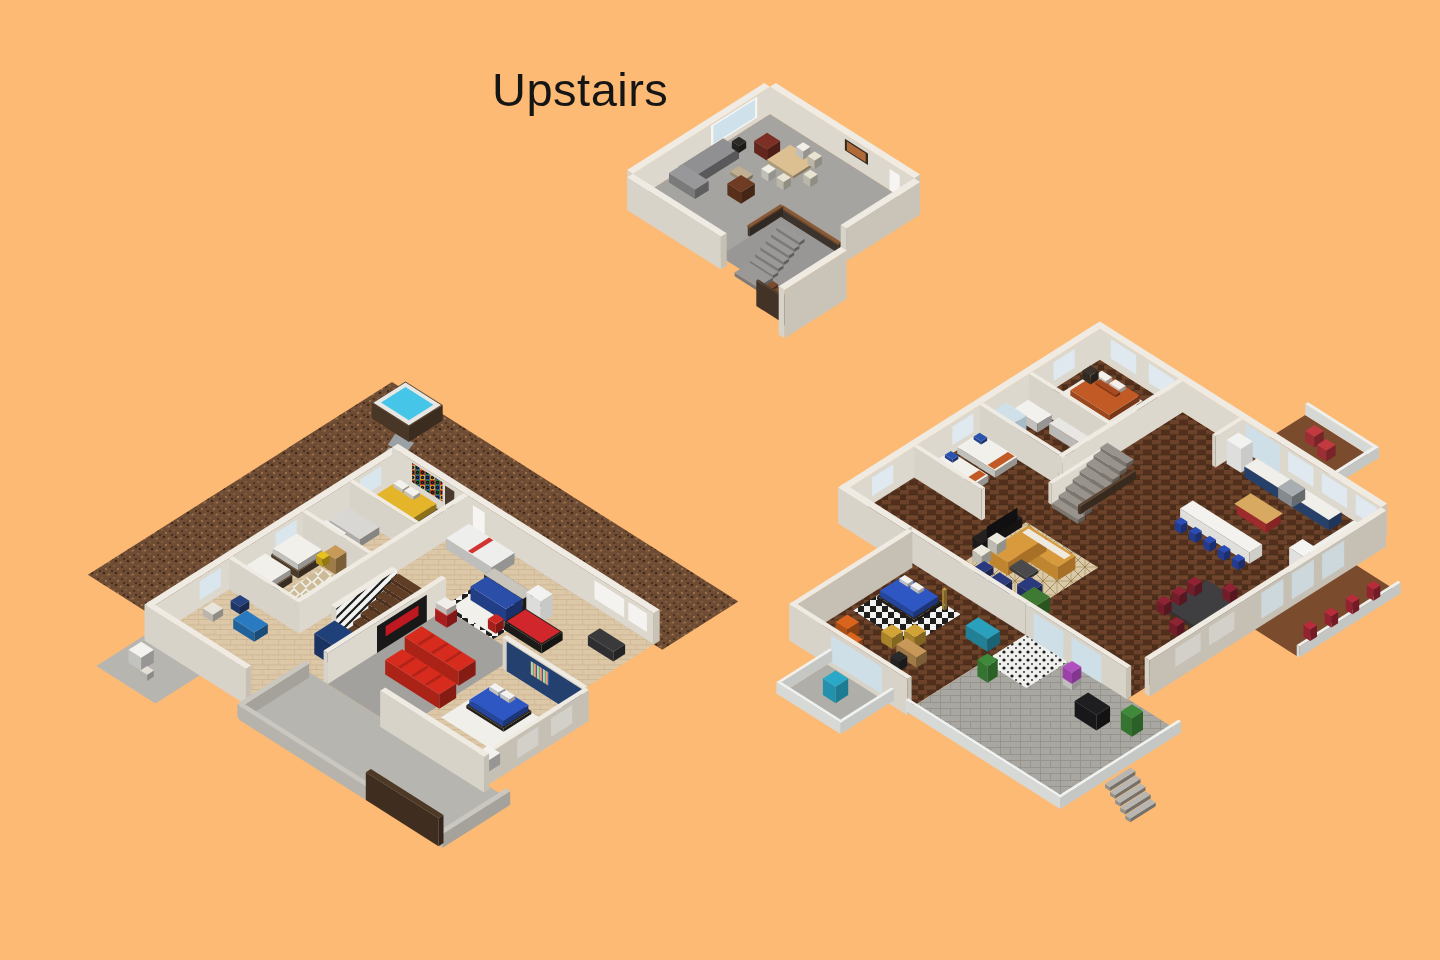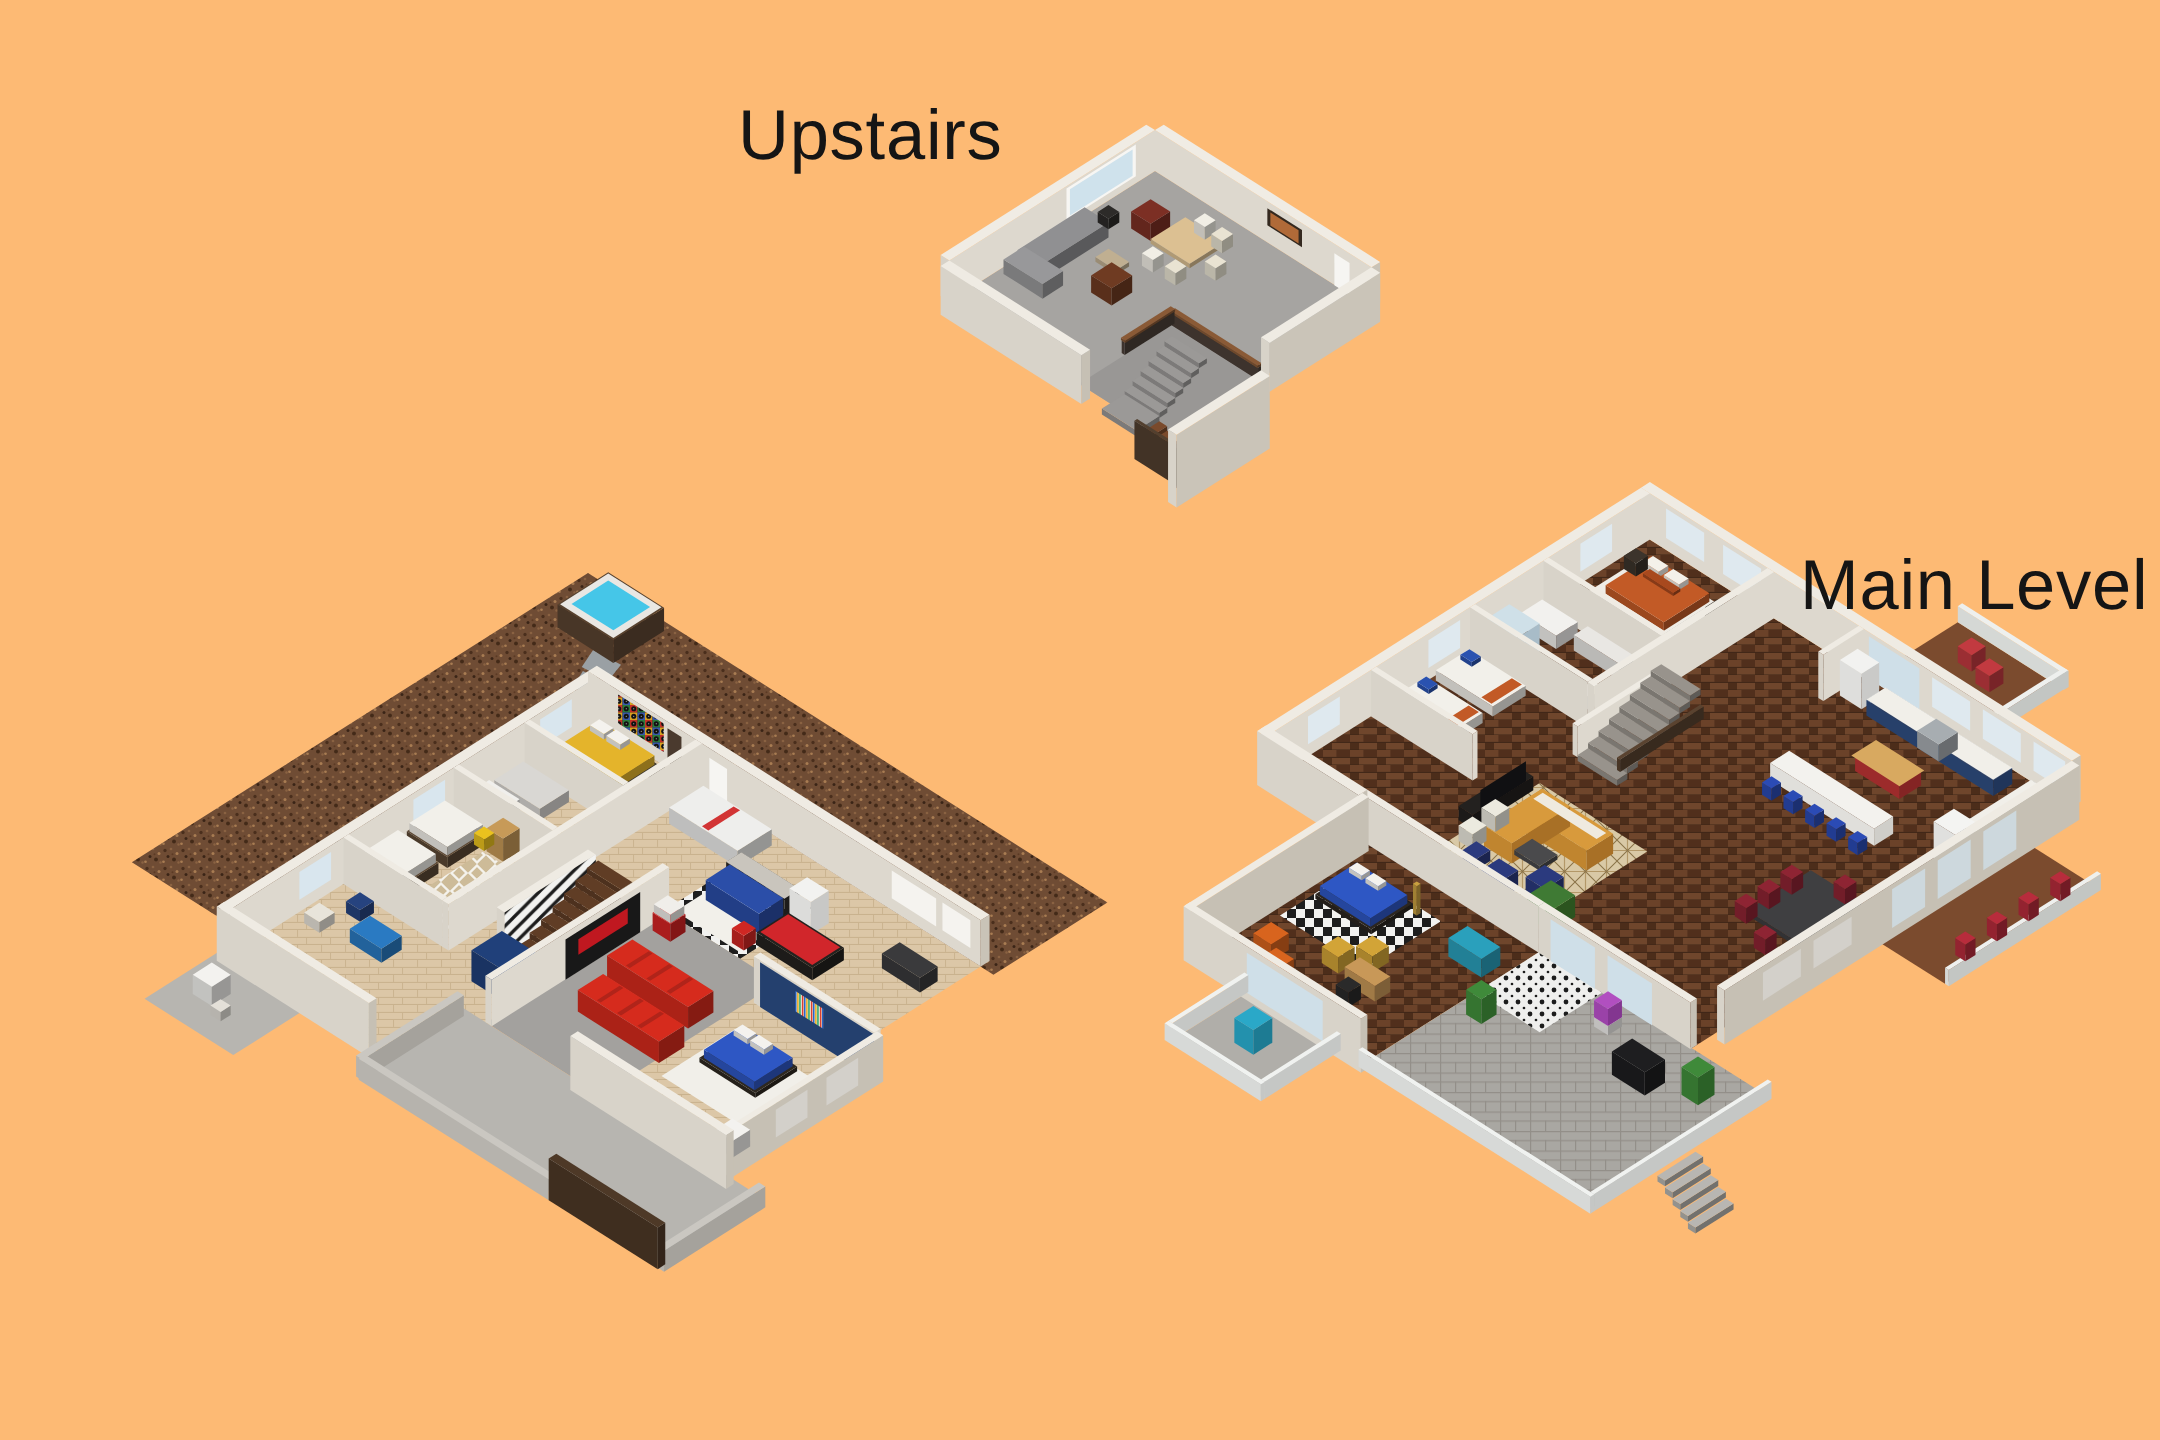--- a/index.html
+++ b/index.html
@@ -1312,14 +1312,13 @@
           <polygon points="779.0,680.5 843.2,721.2 840.6,722.8 776.4,682.1" fill="#f0f2f0"></polygon>
         </g>
         <g>
           <polygon points="822.9,678.6 835.6,686.7 835.6,703.2 822.9,695.1" fill="#2391ad"></polygon>
           <polygon points="848.2,678.6 835.6,686.7 835.6,703.2 848.2,695.1" fill="#1d7b93"></polygon>
           <polygon points="835.6,670.6 848.2,678.6 835.6,686.7 822.9,678.6" fill="#2aa8c8"></polygon>
         </g>
       </g>
     </svg>
   <div class="floor-label" id="label-upstairs">Upstairs</div>
-  <div class="floor-label" id="label-main">Main Level</div>
 </div>
 
 </body></html>

